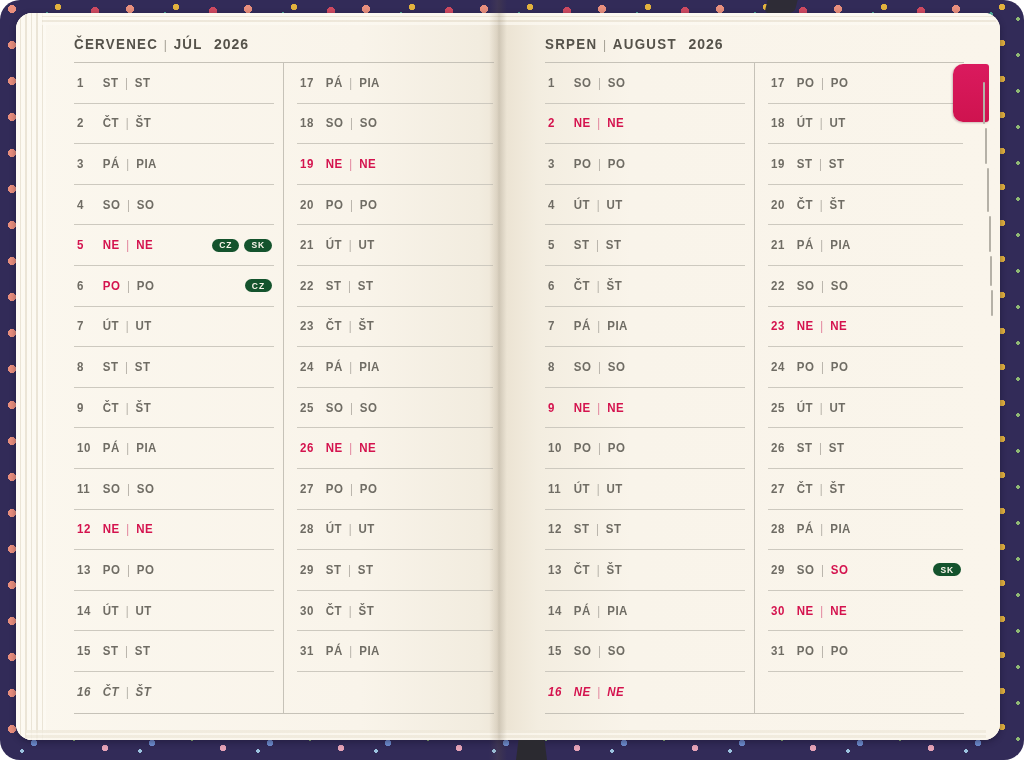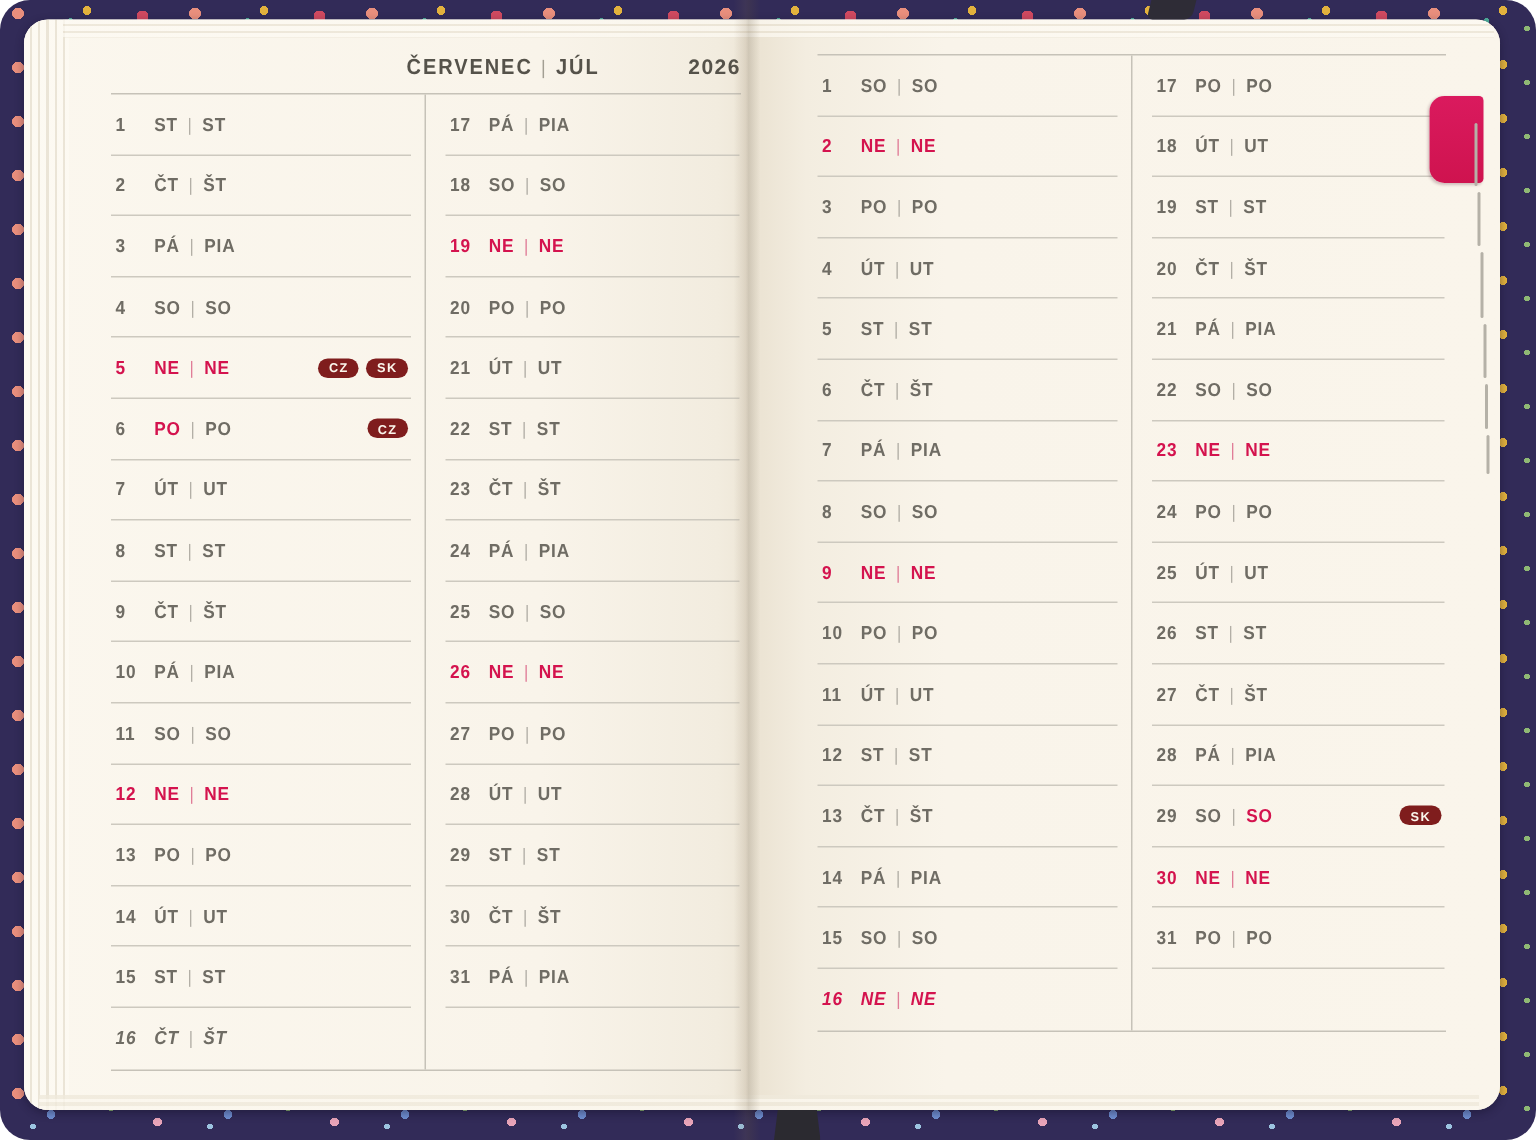--- a/index.html
+++ b/index.html
@@ -49,22 +49,22 @@
   }
   .gutter{
     position:absolute;top:0;bottom:0;left:489px;width:18px;
     background:linear-gradient(to right,rgba(125,105,78,0) 0%,rgba(125,105,78,.16) 45%,rgba(100,85,62,.22) 56%,rgba(125,105,78,0) 100%);
   }
   
   .content{position:absolute;top:36px;}
   .content.july {left:74px; width:420px;}
   .content.august{left:545px;width:419px;}
   .page-head{
-    display:flex;align-items:baseline;justify-content:flex-end;
-    height:26px;color:#55524a;gap:48px;
+    display:flex;align-items:baseline;justify-content:flex-start;
+    height:26px;color:#55524a;
   }
   .head-title{
     font-weight:bold;font-size:14.5px;letter-spacing:1.4px;
     transform:scaleX(.92);transform-origin:left center;white-space:nowrap;
   }
   .head-sep{color:#a39f93;font-weight:400;padding:0 6px;font-size:13px;}
   .head-year{font-weight:bold;font-size:14px;letter-spacing:1px;}
   .grid{
     display:flex;height:650px;
     border-top:1px solid #c6c2b8;border-bottom:1px solid #c6c2b8;
@@ -83,21 +83,21 @@
     font-weight:bold;font-size:12.5px;letter-spacing:.6px;color:#6f6c64;
   }
   .num{display:inline-block;min-width:28px;}
   .pipe{font-weight:400;color:#b3afa6;padding:0 7px;font-size:12px;}
   .row.holiday .num,.row.holiday .abbr{color:#d4134e;}
   .row.holiday .pipe{color:#e07d98;}
   .row.cz-holiday .abbr.cz{color:#d4134e;}
   .row.sk-holiday .abbr.sk{color:#d4134e;}
   .badges{margin-left:auto;display:flex;gap:5px;align-items:center;}
   .badge{
-    background:#7f1d1d;color:#fbf6ec;font-weight:bold;font-size:8.5px;
+    background:#14532d;color:#fbf6ec;font-weight:bold;font-size:8.5px;
     letter-spacing:.9px;padding:2.5px 7px 2px 7px;border-radius:8px;line-height:1;
   }
   
   .tab-pink{
     position:absolute;left:953px;top:64px;width:36px;height:58px;
     background:linear-gradient(to bottom,#da1a5e,#cf134f);
     border-radius:10px 3px 3px 10px;
     box-shadow:-1px 1px 2px rgba(80,20,40,.25);
   }
   .edge-marks{position:absolute;left:0;top:0;}
@@ -418,20 +418,24 @@
             <span class="pipe">|</span>
             <span class="abbr sk">PIA</span>
           </span>
           <span class="badges"></span>
         </div>
       </div>
   </div>
 </div>
 
 <div class="content august">
+  <div class="page-head">
+    <span class="head-title"><span>SRPEN</span><span class="head-sep">|</span><span>AUGUST</span></span>
+    <span class="head-year">2026</span>
+  </div>
   <div class="grid">
     <div class="col first">
         <div class="row normal">
           <span class="main">
             <span class="num">1</span>
             <span class="abbr cz">SO</span>
             <span class="pipe">|</span>
             <span class="abbr sk">SO</span>
           </span>
           <span class="badges"></span>

